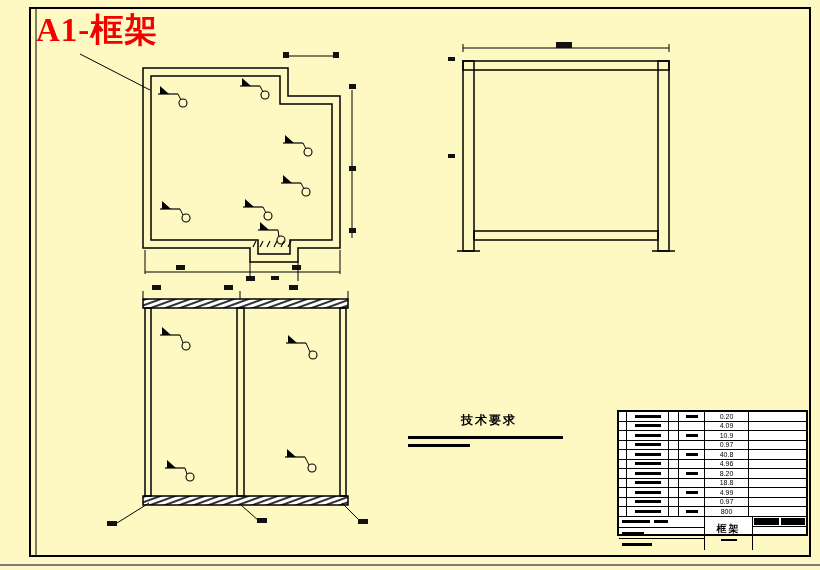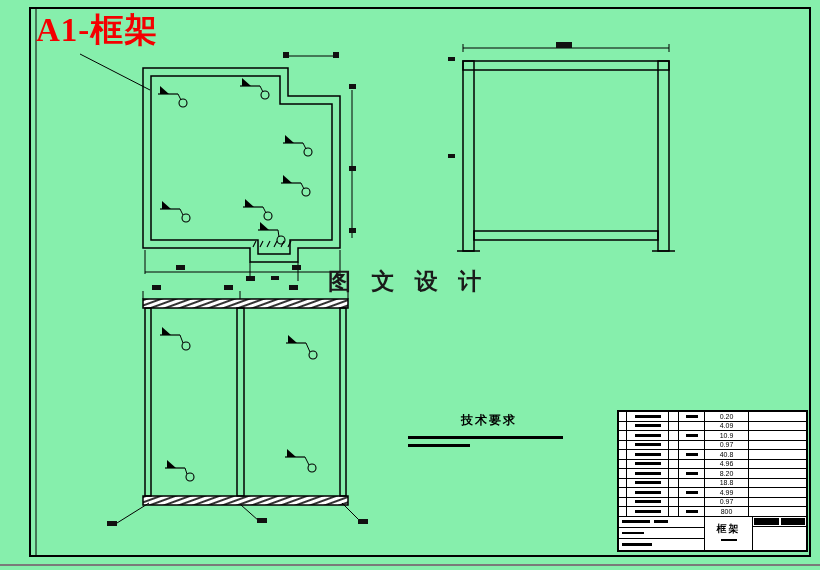--- a/index.html
+++ b/index.html
@@ -1,31 +1,31 @@
 <!DOCTYPE html>
 <html><head>
 <meta charset="utf-8">
 <style>
   html,body{margin:0;padding:0;background:#fff;}
   body{width:820px;height:570px;position:relative;overflow:hidden;
        font-family:"Liberation Sans", sans-serif;}
-  .page{position:absolute;inset:0;background:#86efac;}
+  .page{position:absolute;inset:0;background:#fef9c3;}
   svg{position:absolute;left:0;top:0;}
   .drawing-title{position:absolute;left:36px;top:8px;font-size:33px;font-weight:bold;
        color:#f40000;font-family:"Liberation Serif", serif;letter-spacing:1px;white-space:nowrap;}
   .watermark{position:absolute;left:328px;top:266px;font-size:23px;font-weight:bold;
        color:#1a1a1a;letter-spacing:7px;white-space:nowrap;}
   .techreq{position:absolute;left:461px;top:412px;font-size:12px;font-weight:bold;
        color:#000;letter-spacing:2px;}
   .bar{position:absolute;background:#000;height:3px;}
   .bar1{left:408px;top:436px;width:155px;}
   .bar2{left:408px;top:444px;width:62px;}
   .smudge{background:#000;}
   
-  .tb{position:absolute;left:617px;top:410px;width:191px;height:142px;
+  .tb{position:absolute;left:617px;top:410px;width:191px;height:126px;
       border:2px solid #000;box-sizing:border-box;background:#fff;}
   .tb-row{display:flex;height:9.5px;border-bottom:1px solid #000;box-sizing:border-box;}
   .tb-row > div{height:100%;box-sizing:border-box;border-right:1px solid #000;
       display:flex;align-items:center;justify-content:center;}
   .c1{width:8px;}.c2{width:42px;}.c3{width:10px;}.c4{width:26px;}
   .c5{width:44px;font-size:7px;line-height:1;color:#000;}
   .c6{flex:1;border-right:none !important;}
   .c2 .smudge{width:26px;height:3px;}
   .c4 .smudge{width:12px;height:2.5px;}
   .tb-bottom{display:flex;height:33px;}
@@ -190,21 +190,20 @@
   </g>
   <g>
     <use href="#weldflag" x="285" y="457"></use>
     <line x1="305" y1="457" x2="309" y2="465" stroke="#000" stroke-width="1"></line>
     <circle cx="312" cy="468" r="4" fill="none" stroke="#000" stroke-width="1.1"></circle>
   </g>
 </svg>
 
 <div class="drawing-title">A1-框架</div>
 
-<div class="watermark">图 文 设 计</div>
 
 <div class="techreq">技术要求</div>
 <div class="bar bar1"></div>
 <div class="bar bar2"></div>
 
 <div class="tb">
   <div class="tb-row">
     <div class="c1"></div>
         <div class="c2">
           <div class="smudge"></div>

